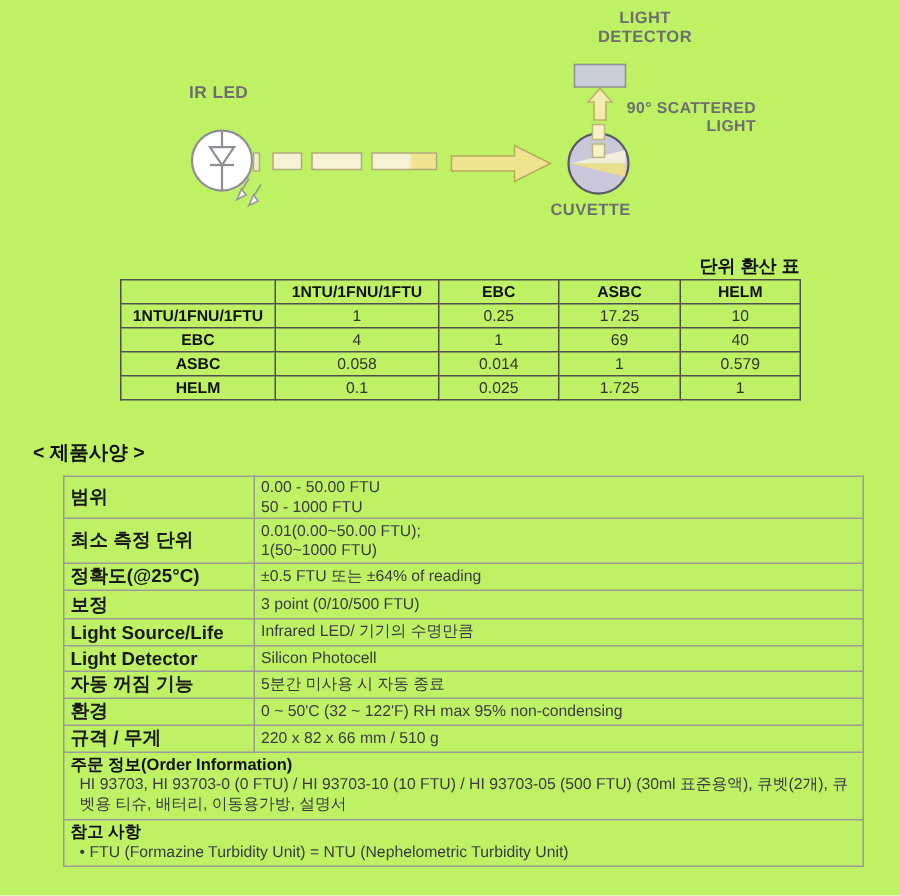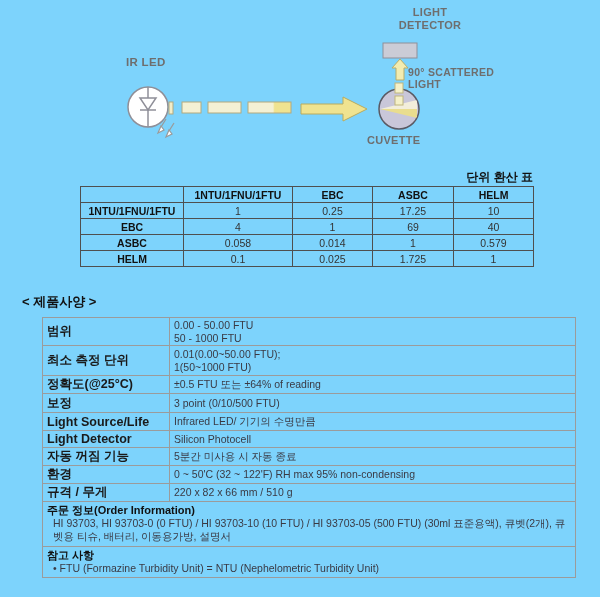--- a/index.html
+++ b/index.html
@@ -1,26 +1,26 @@
 <!DOCTYPE html>
 <html><head>
 <meta charset="utf-8">
 <style>
   html,body{margin:0;padding:0;background:#fff;}
-  .page{position:relative;width:600px;height:597px;background:#7dd3fc;overflow:hidden;
+  .page{position:relative;width:600px;height:597px;background:#bef264;overflow:hidden;
         font-family:"Liberation Sans",sans-serif;text-decoration:underline;}
   
   .diagram{position:absolute;left:0;top:0;width:600px;height:168px;}
   .diagram svg{position:absolute;left:0;top:0;}
   .dlabel{position:absolute;font-weight:bold;color:#6e6e6e;white-space:pre-line;
           letter-spacing:.3px;line-height:13px;}
   .lbl-detector{left:385px;top:6px;width:90px;text-align:center;font-size:11px;}
   .lbl-irled{left:126px;top:56px;font-size:11.5px;}
   .lbl-emitted{left:185px;top:84px;font-size:11.5px;}
-  .lbl-scattered{left:408px;top:66px;width:96px;text-align:left;font-size:10.5px;line-height:12px;}
+  .lbl-scattered{left:408px;top:66px;width:96px;text-align:right;font-size:10.5px;line-height:12px;}
   .lbl-cuvette{left:367px;top:134px;width:64px;text-align:left;font-size:11px;}
   
   .conv-title{position:absolute;left:80px;top:169px;width:453px;text-align:right;
               font-size:12px;font-weight:bold;color:#111;}
   table{border-collapse:collapse;table-layout:fixed;}
   .conv-table{position:absolute;left:80px;top:186px;width:453px;}
   .conv-table th,.conv-table td{border:1px solid #4f4f4f;height:15px;padding:0 2px;
               font-size:10.5px;text-align:center;overflow:hidden;}
   .conv-table th{font-weight:bold;color:#111;}
   .conv-table td{color:#333;}

